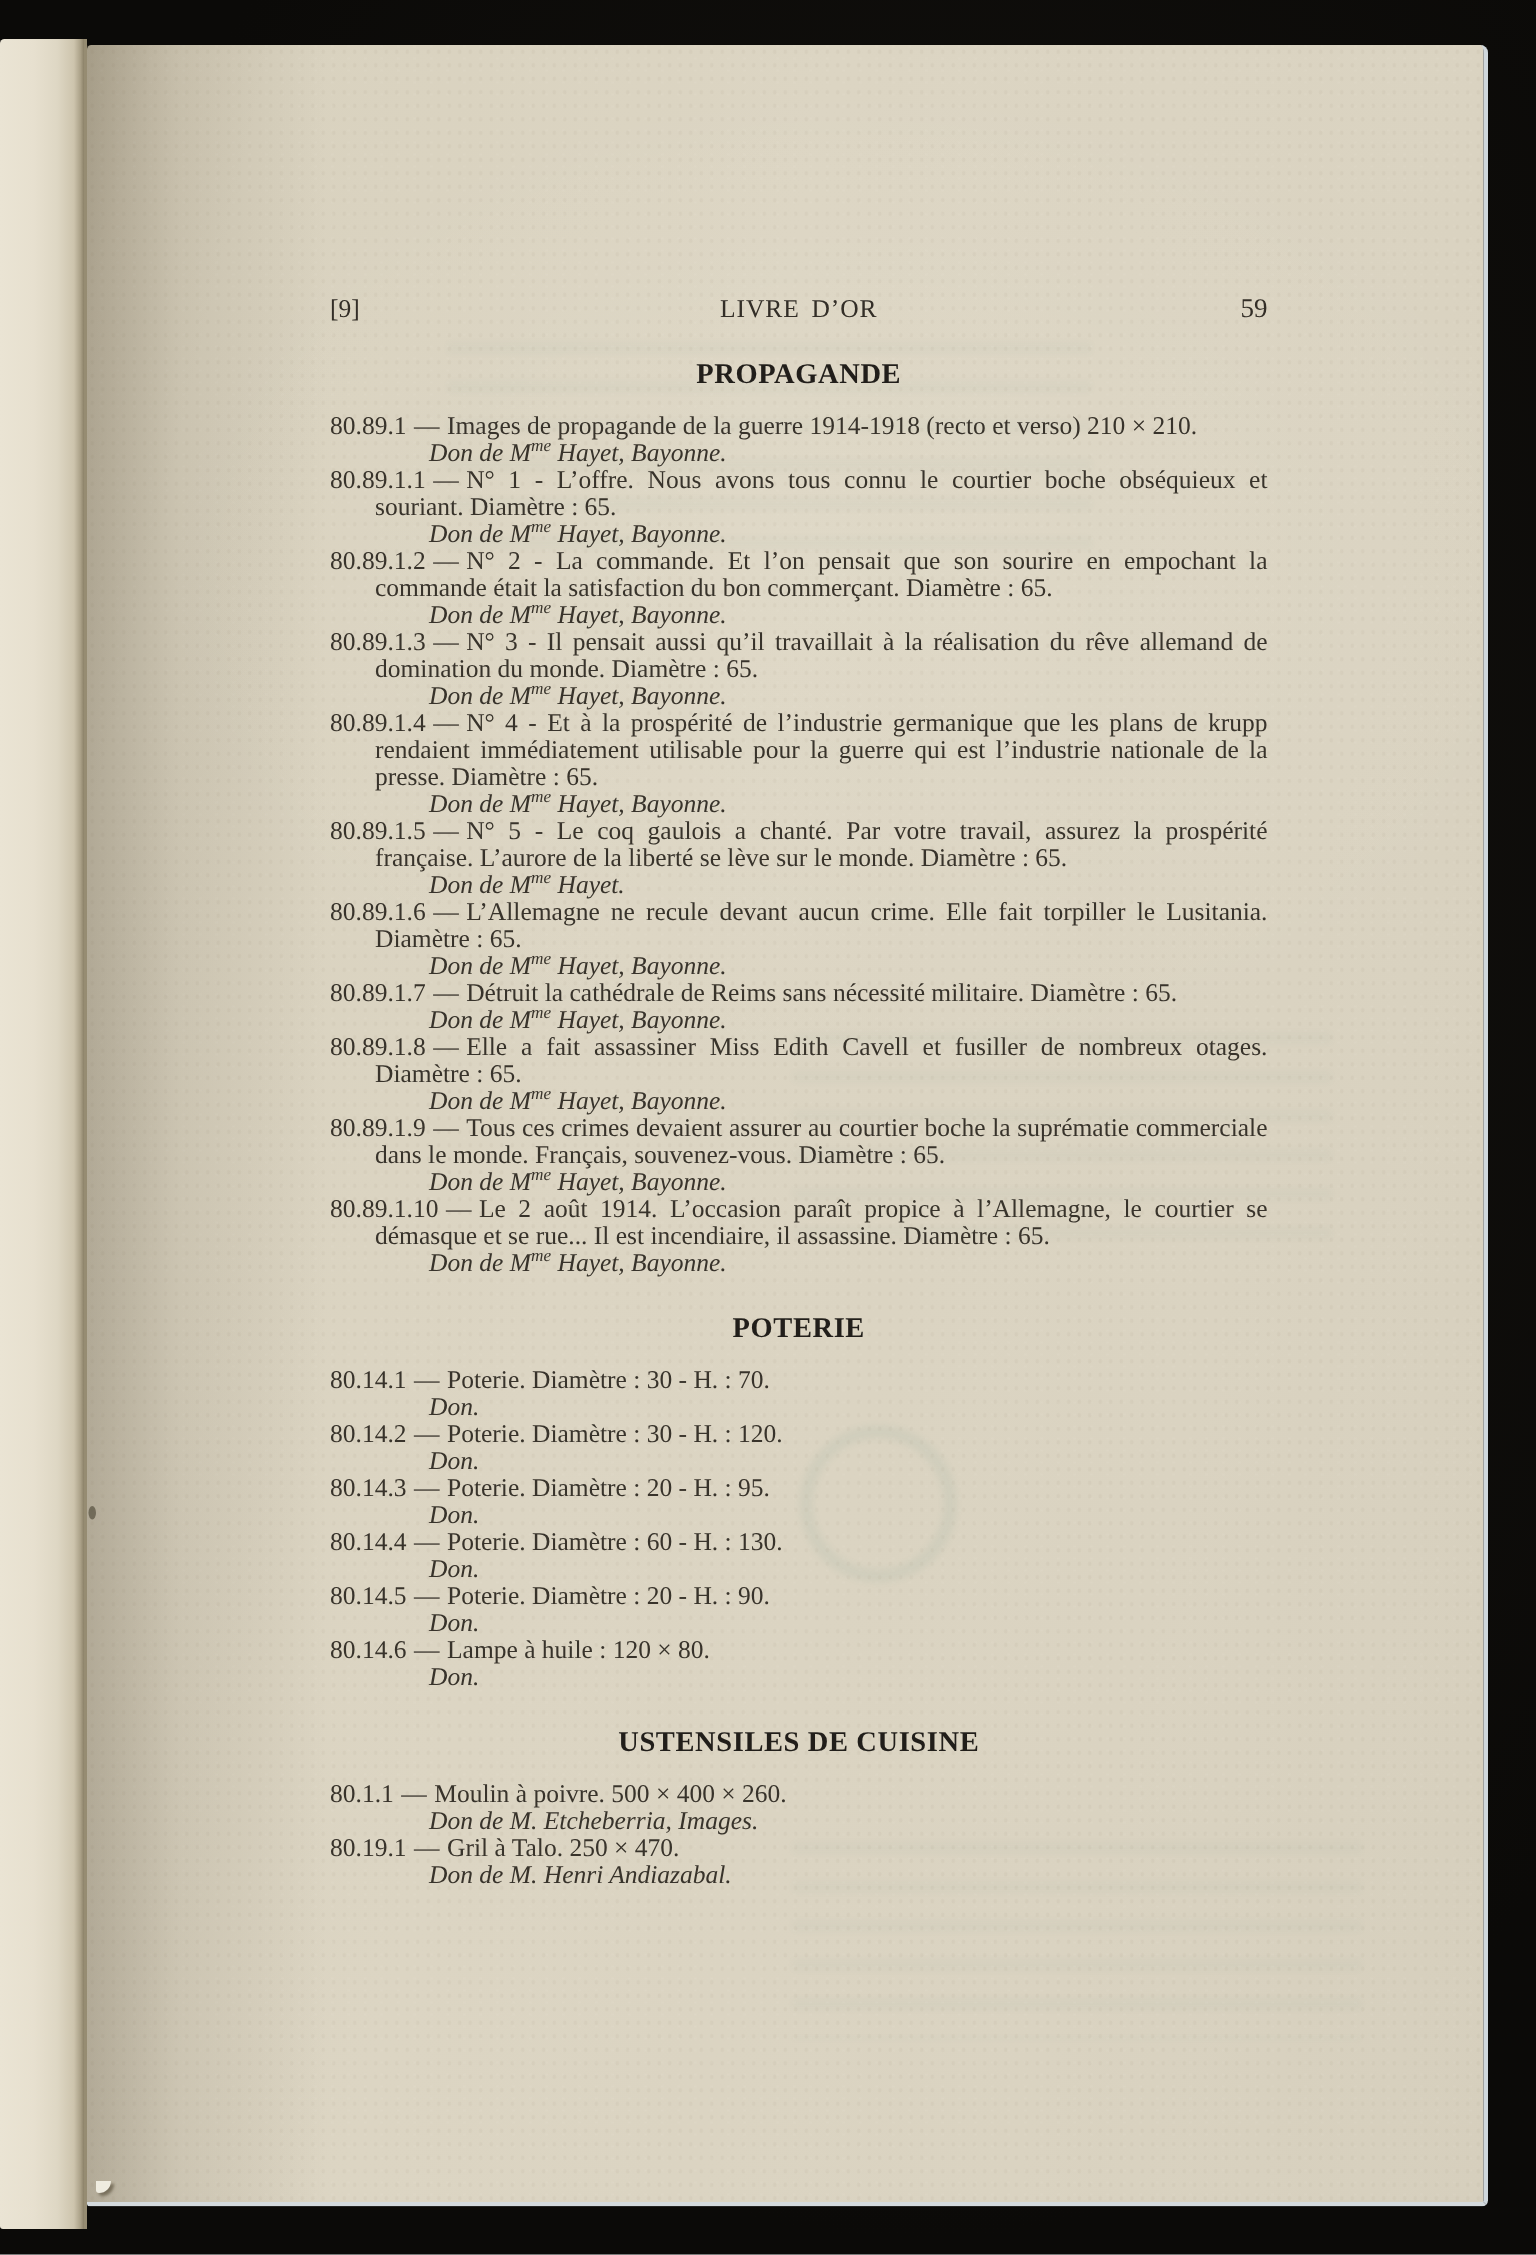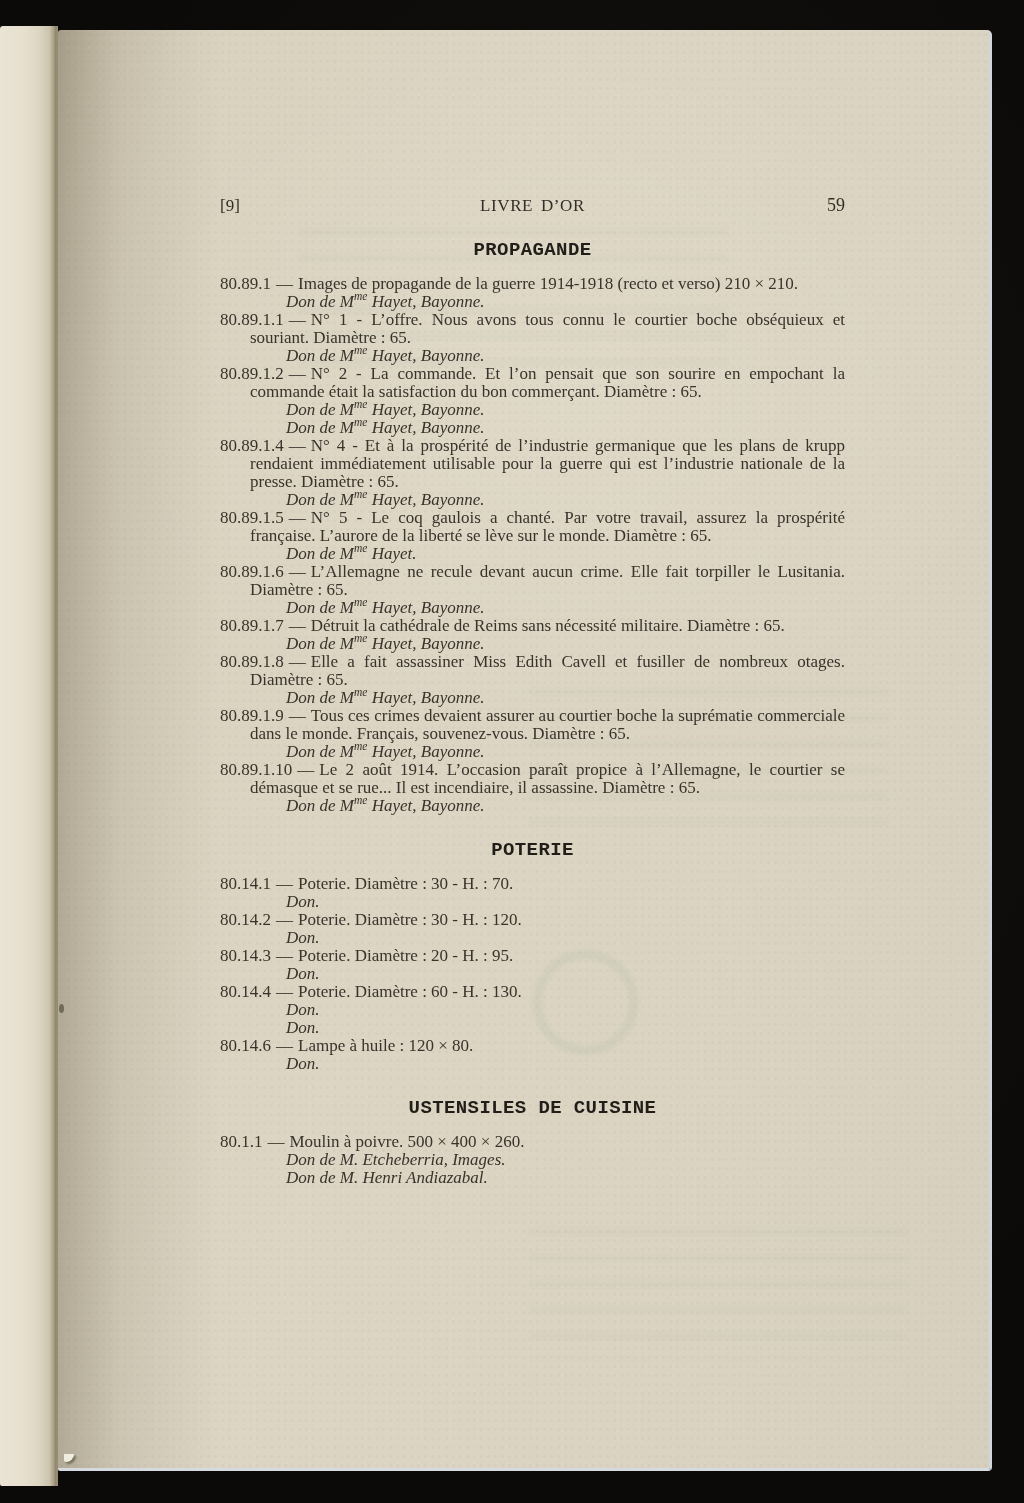--- a/index.html
+++ b/index.html
@@ -84,21 +84,21 @@
     color: #332e27;
   }
   .page-header .title {
     letter-spacing: .6px;
     word-spacing: 3px;
     text-align: center;
   }
   .page-header .folio { justify-self: end; font-size: 18px; }
 
   .section-heading {
-    font-family: Liberation Mono, monospace;
+    font-family: Liberation Serif, serif;
     font-size: 19px;
     font-weight: 700;
     letter-spacing: .4px;
     text-align: center;
     color: #211e1a;
     margin: 26px 0 16px 0;
   }
   .entry-line {
     text-align: justify;
     padding-left: 30px;
@@ -147,20 +147,21 @@
     <p class="entry-line"><span class="entry-id">80.89.1.1</span><span class="entry-dash">—</span><span class="entry-text">N° 1 - L’offre. Nous avons tous connu le courtier boche obséquieux et souriant. Diamètre : 65.</span></p>
     <p class="credit"><span class="credit-pre">Don de M</span><sup class="credit-sup">me</sup><span class="credit-post"> Hayet, Bayonne.</span></p>
   </div>
 
   <div class="entry">
     <p class="entry-line"><span class="entry-id">80.89.1.2</span><span class="entry-dash">—</span><span class="entry-text">N° 2 - La commande. Et l’on pensait que son sourire en empochant la commande était la satisfaction du bon commerçant. Diamètre : 65.</span></p>
     <p class="credit"><span class="credit-pre">Don de M</span><sup class="credit-sup">me</sup><span class="credit-post"> Hayet, Bayonne.</span></p>
   </div>
 
   <div class="entry">
+    <p class="entry-line"><span class="entry-id">80.89.1.3</span><span class="entry-dash">—</span><span class="entry-text">N° 3 - Il pensait aussi qu’il travaillait à la réalisation du rêve allemand de domination du monde. Diamètre : 65.</span></p>
     <p class="credit"><span class="credit-pre">Don de M</span><sup class="credit-sup">me</sup><span class="credit-post"> Hayet, Bayonne.</span></p>
   </div>
 
   <div class="entry">
     <p class="entry-line"><span class="entry-id">80.89.1.4</span><span class="entry-dash">—</span><span class="entry-text">N° 4 - Et à la prospérité de l’industrie germanique que les plans de krupp rendaient immédiatement utilisable pour la guerre qui est l’industrie nationale de la presse. Diamètre : 65.</span></p>
     <p class="credit"><span class="credit-pre">Don de M</span><sup class="credit-sup">me</sup><span class="credit-post"> Hayet, Bayonne.</span></p>
   </div>
 
   <div class="entry">
     <p class="entry-line"><span class="entry-id">80.89.1.5</span><span class="entry-dash">—</span><span class="entry-text">N° 5 - Le coq gaulois a chanté. Par votre travail, assurez la prospérité française. L’aurore de la liberté se lève sur le monde. Diamètre : 65.</span></p>
@@ -211,38 +212,40 @@
     <p class="entry-line"><span class="entry-id">80.14.3</span><span class="entry-dash">—</span><span class="entry-text">Poterie. Diamètre : 20 - H. : 95.</span></p>
     <p class="credit"><span class="credit-pre">Don.</span><sup class="credit-sup"></sup><span class="credit-post"></span></p>
   </div>
 
   <div class="entry">
     <p class="entry-line"><span class="entry-id">80.14.4</span><span class="entry-dash">—</span><span class="entry-text">Poterie. Diamètre : 60 - H. : 130.</span></p>
     <p class="credit"><span class="credit-pre">Don.</span><sup class="credit-sup"></sup><span class="credit-post"></span></p>
   </div>
 
   <div class="entry">
+    <p class="entry-line"><span class="entry-id">80.14.5</span><span class="entry-dash">—</span><span class="entry-text">Poterie. Diamètre : 20 - H. : 90.</span></p>
     <p class="credit"><span class="credit-pre">Don.</span><sup class="credit-sup"></sup><span class="credit-post"></span></p>
   </div>
 
   <div class="entry">
     <p class="entry-line"><span class="entry-id">80.14.6</span><span class="entry-dash">—</span><span class="entry-text">Lampe à huile : 120 × 80.</span></p>
     <p class="credit"><span class="credit-pre">Don.</span><sup class="credit-sup"></sup><span class="credit-post"></span></p>
   </div>
 </div>
   </section>
 
   <section class="section">
     <h2 class="section-heading">USTENSILES DE CUISINE</h2>
     <div class="entries">
   <div class="entry">
     <p class="entry-line"><span class="entry-id">80.1.1</span><span class="entry-dash">—</span><span class="entry-text">Moulin à poivre. 500 × 400 × 260.</span></p>
     <p class="credit"><span class="credit-pre">Don de M. Etcheberria, Images.</span><sup class="credit-sup"></sup><span class="credit-post"></span></p>
   </div>
 
   <div class="entry">
+    <p class="entry-line"><span class="entry-id">80.19.1</span><span class="entry-dash">—</span><span class="entry-text">Gril à Talo. 250 × 470.</span></p>
     <p class="credit"><span class="credit-pre">Don de M. Henri Andiazabal.</span><sup class="credit-sup"></sup><span class="credit-post"></span></p>
   </div>
 </div>
   </section>
 </main>
   </div>
 </div>
 
 </body></html>

